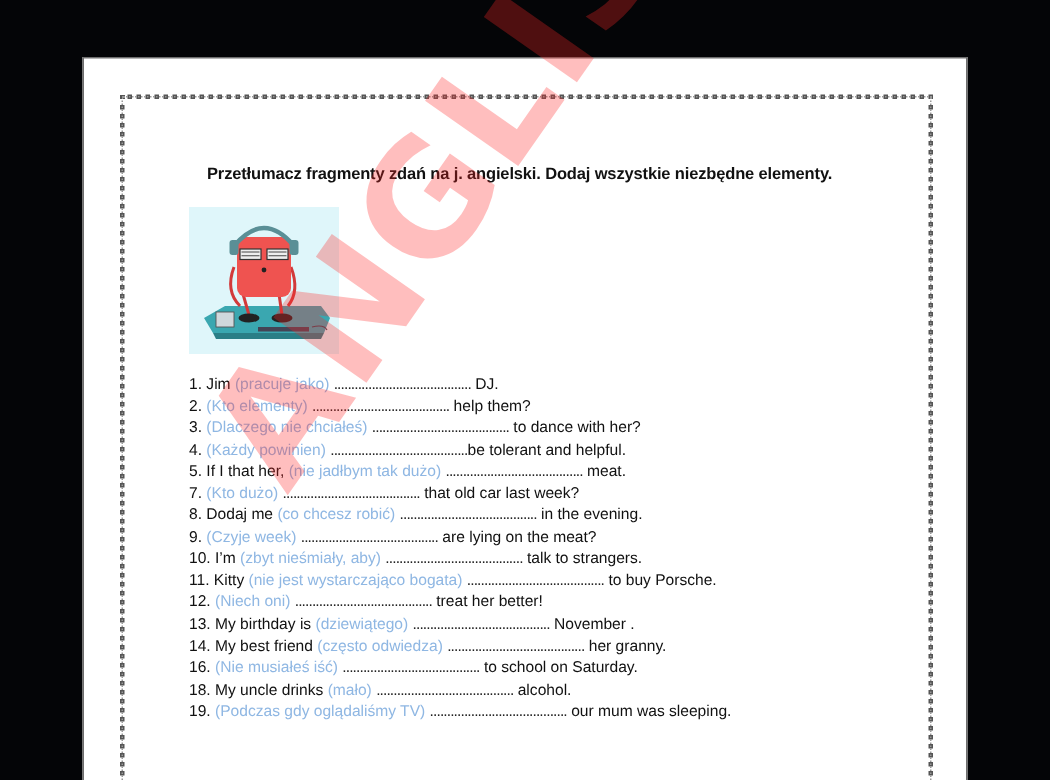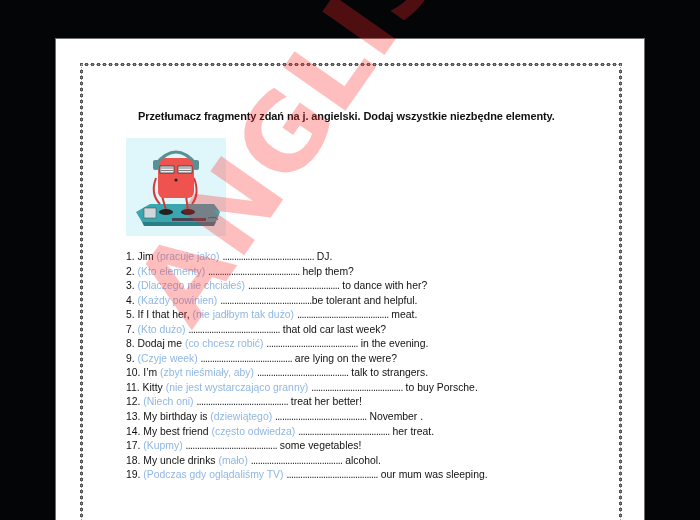--- a/index.html
+++ b/index.html
@@ -103,27 +103,27 @@
   </div>
 
   <ol class="exercises">
     <li><span>1.</span><span> Jim </span><span class="hint">(pracuje jako)</span> <span class="dots">........................................</span><span> DJ.</span></li>
     <li><span>2.</span><span> </span><span class="hint">(Kto elementy)</span> <span class="dots">........................................</span><span> help them?</span></li>
     <li><span>3.</span><span> </span><span class="hint">(Dlaczego nie chciałeś)</span> <span class="dots">........................................</span><span> to dance with her?</span></li>
     <li><span>4.</span><span> </span><span class="hint">(Każdy powinien)</span> <span class="dots">........................................</span><span>be tolerant and helpful.</span></li>
     <li><span>5.</span><span> If I that her, </span><span class="hint">(nie jadłbym tak dużo)</span> <span class="dots">........................................</span><span> meat.</span></li>
     <li><span>7.</span><span> </span><span class="hint">(Kto dużo)</span> <span class="dots">........................................</span><span> that old car last week?</span></li>
     <li><span>8.</span><span> Dodaj me </span><span class="hint">(co chcesz robić)</span> <span class="dots">........................................</span><span> in the evening.</span></li>
-    <li><span>9.</span><span> </span><span class="hint">(Czyje week)</span> <span class="dots">........................................</span><span> are lying on the were?</span></li>
+    <li><span>9.</span><span> </span><span class="hint">(Czyje week)</span> <span class="dots">........................................</span><span> are lying on the meat?</span></li>
     <li><span>10.</span><span> I’m </span><span class="hint">(zbyt nieśmiały, aby)</span> <span class="dots">........................................</span><span>  talk to strangers.</span></li>
-    <li><span>11.</span><span> Kitty </span><span class="hint">(nie jest wystarczająco granny)</span> <span class="dots">........................................</span><span> to buy Porsche.</span></li>
+    <li><span>11.</span><span> Kitty </span><span class="hint">(nie jest wystarczająco bogata)</span> <span class="dots">........................................</span><span> to buy Porsche.</span></li>
     <li><span>12.</span><span> </span><span class="hint">(Niech oni)</span> <span class="dots">........................................</span><span> treat her better!</span></li>
     <li><span>13.</span><span> My birthday is </span><span class="hint">(dziewiątego)</span> <span class="dots">........................................</span><span> November .</span></li>
-    <li><span>14.</span><span> My best friend </span><span class="hint">(często odwiedza)</span> <span class="dots">........................................</span><span> her treat.</span></li>
-    <li><span>17.</span><span> </span><span class="hint">(Kupmy)</span> <span class="dots">........................................</span><span> some vegetables!</span></li>
+    <li><span>14.</span><span> My best friend </span><span class="hint">(często odwiedza)</span> <span class="dots">........................................</span><span> her granny.</span></li>
+    <li><span>16.</span><span> </span><span class="hint">(Nie musiałeś iść)</span> <span class="dots">........................................</span><span> to school on Saturday.</span></li>
     <li><span>18.</span><span> My uncle drinks </span><span class="hint">(mało)</span> <span class="dots">........................................</span><span> alcohol.</span></li>
     <li><span>19.</span><span> </span><span class="hint">(Podczas gdy oglądaliśmy TV)</span> <span class="dots">........................................</span><span> our mum was sleeping.</span></li>
   </ol>
 </div>
 
 <div class="watermark">
   <div class="watermark-text">ANGLISTKA</div>
 </div>
 
 </body></html>

